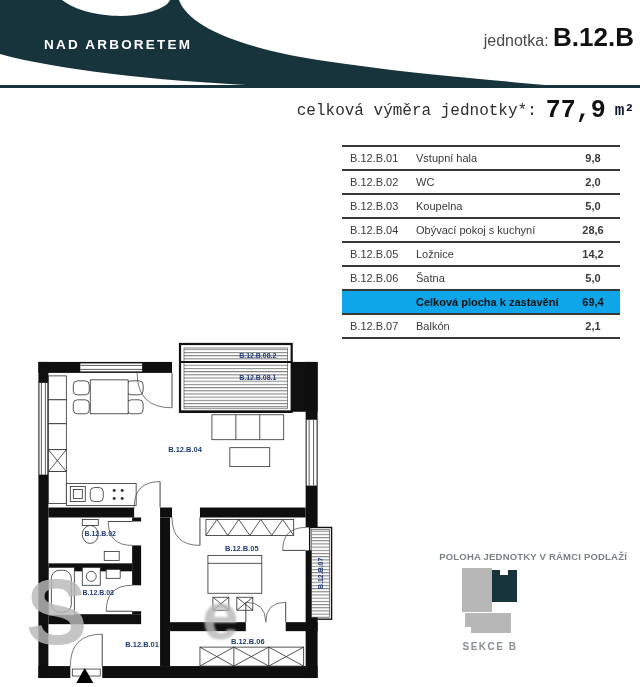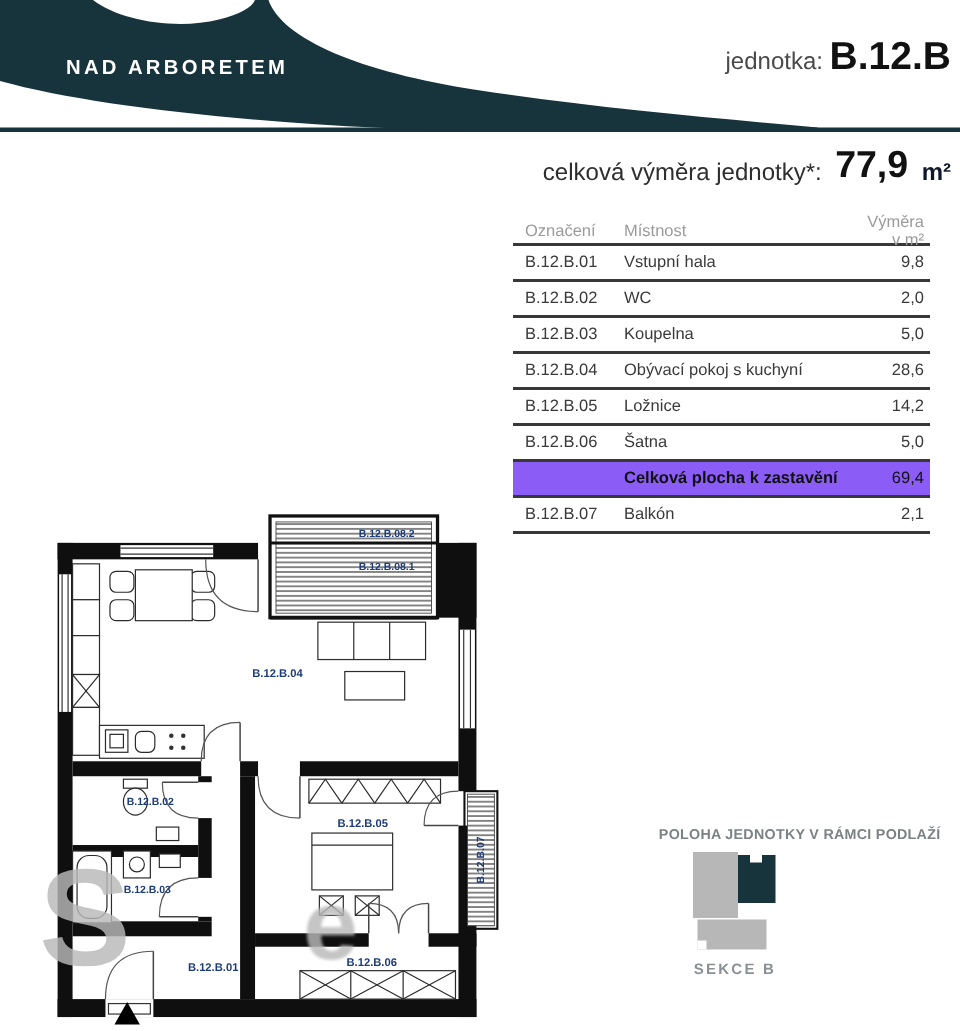--- a/index.html
+++ b/index.html
@@ -9,35 +9,35 @@
   }
   
   .logo-svg{position:absolute;left:0;top:0;width:560px;height:92px;z-index:3;}
   .brand-text{fill:#fff;font-weight:bold;font-size:13.5px;letter-spacing:2.2px;}
   .top-divider{position:absolute;left:0;top:85px;width:640px;height:3px;background:#17333C;z-index:2;}
   .head-right{position:absolute;top:13px;right:6px;text-align:right;z-index:4;}
   .line-floor{font-size:22px;font-weight:bold;color:#1c1c1c;}
   .line-floor .layout{color:#7f7f7f;}
   .line-unit{margin-top:9px;font-size:16px;color:#4a4a4a;}
   .line-unit b{font-size:26px;color:#111;}
-  .total-line{position:absolute;top:96px;right:6px;display:flex;align-items:flex-end;gap:9px;z-index:4;}
+  .total-line{position:absolute;top:96px;right:6px;display:flex;align-items:center;gap:9px;z-index:4;font-family:Liberation Mono, monospace;}
   .total-line .lbl{font-size:16px;color:#2e2e2e;}
   .total-line .val{font-size:25px;font-weight:bold;color:#111;}
   .total-line .unit{font-size:16px;color:#0f172a;font-weight:bold;}
   
   .area-table{position:absolute;left:342px;top:145px;width:278px;font-size:11px;color:#3a3a3a;}
   .t-head{display:flex;align-items:center;height:17px;color:#9b9b9b;}
   .t-row{display:flex;align-items:center;height:22px;border-top:2px solid #383838;}
   .t-end{border-top:2px solid #383838;height:0;}
   .c-code{width:66px;padding-left:8px;}
   .c-room{flex:1;}
   .c-area{width:46px;text-align:right;padding-right:4px;}
-  .t-row .c-area{font-weight:normal;}
+  .t-row .c-area{font-weight:bold;text-align:center;}
   .t-row.partition .c-span{flex:1;padding-left:8px;}
-  .t-row.total{background:#8b5cf6;color:#101010;font-weight:bold;}
+  .t-row.total{background:#0ea5e9;color:#101010;font-weight:bold;}
   .t-row.total .c-span{flex:1;padding-left:74px;}
   
   .plan-svg{position:absolute;left:24px;top:336px;width:316px;height:351px;z-index:1;}
   .room-label{fill:#1E3C78;font-weight:bold;font-size:7.5px;}
   .room-label.sm{font-size:7px;}
   .furn{stroke:#2b2b2b;stroke-width:0.8;fill:#fff;}
   .furnline{stroke:#2b2b2b;stroke-width:0.8;fill:none;}
   .doorarc{stroke:#555;stroke-width:0.8;fill:none;}
   .doorleaf{stroke:#444;stroke-width:1;}
   .wall{fill:#0f0f0f;}
@@ -70,25 +70,20 @@
   </div>
 </div>
 
 <div class="total-line">
   <span class="lbl">celková výměra jednotky*:</span>
   <span class="val">77,9</span>
   <span class="unit">m²</span>
 </div>
 
 <div class="area-table">
-  <div class="t-head">
-    <span class="c-code">Označení</span>
-    <span class="c-room">Místnost</span>
-    <span class="c-area">Výměra v m²</span>
-  </div>
   <div class="t-row">
     <span class="c-code">B.12.B.01</span>
     <span class="c-room">Vstupní hala</span>
     <span class="c-area">9,8</span>
   </div>
   <div class="t-row">
     <span class="c-code">B.12.B.02</span>
     <span class="c-room">WC</span>
     <span class="c-area">2,0</span>
   </div>

